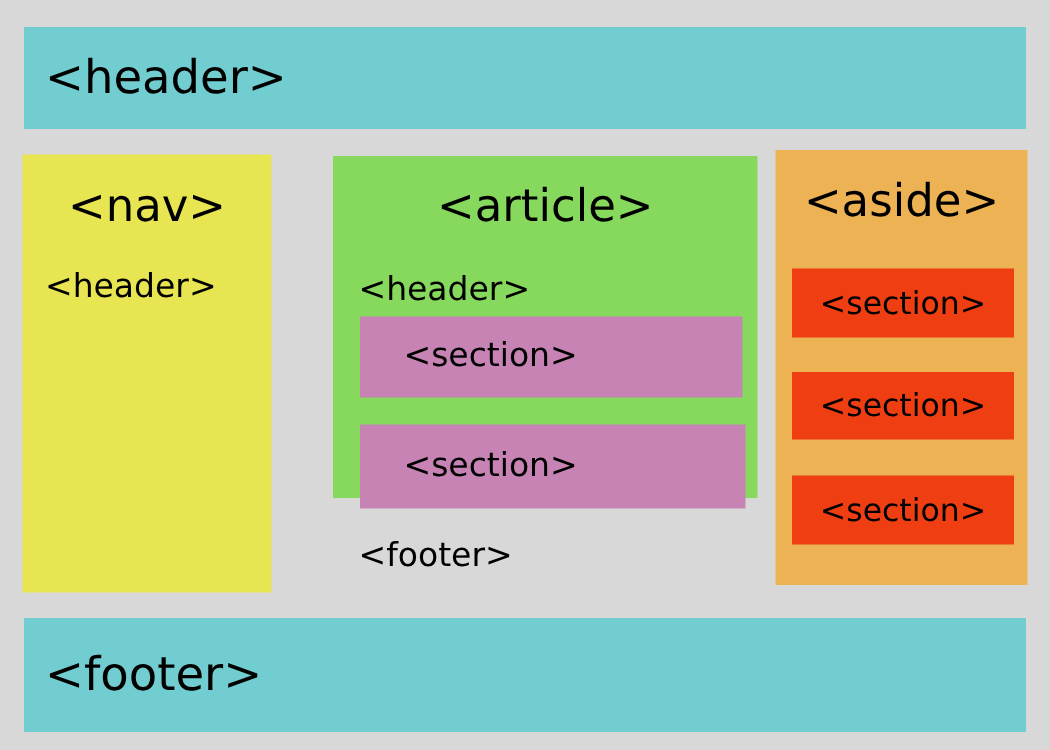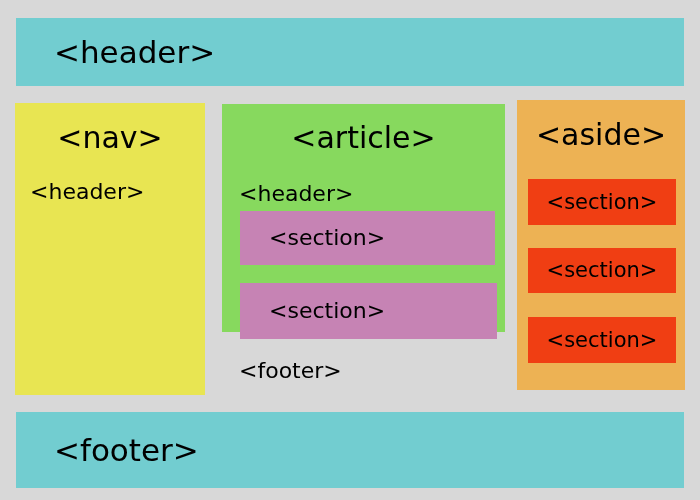--- a/index.html
+++ b/index.html
@@ -18,21 +18,20 @@
 
   .page {
     position: absolute;
     inset: 0;
   }
 
   
   .box {
     position: absolute;
     box-sizing: border-box;
-    padding-left: 24px;
   }
 
   
   .banner {
     display: flex;
     align-items: center;
   }
   .banner .title {
     font-size: 31px;
     line-height: 1;
@@ -55,21 +54,21 @@
     top: 412px;
     width: 668px;
     height: 76px;
     background: #72cdd0;
   }
 
   
   #nav-box {
     left: 15px;
     top: 103px;
-    width: 190px;
+    width: 166px;
     height: 292px;
     background: #e8e552;
   }
 
   
   #article-box {
     left: 222px;
     top: 104px;
     width: 283px;
     height: 228px;

